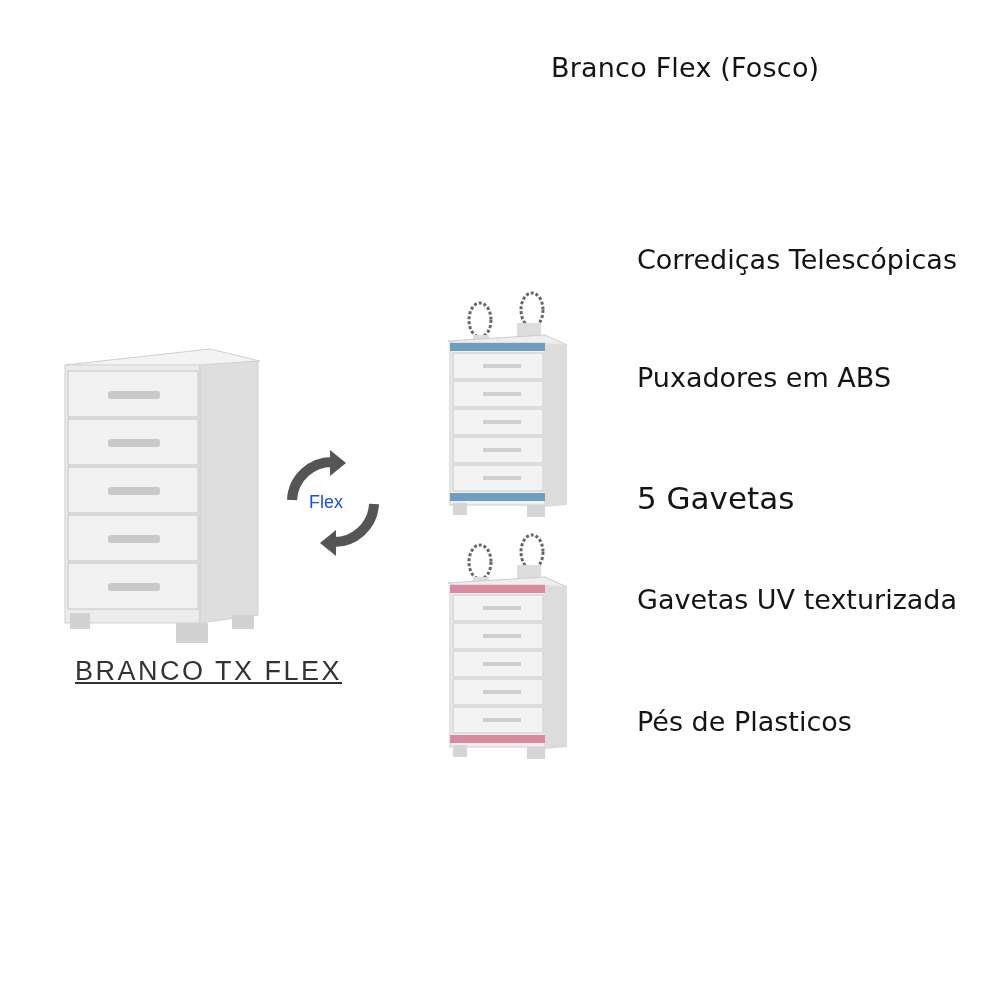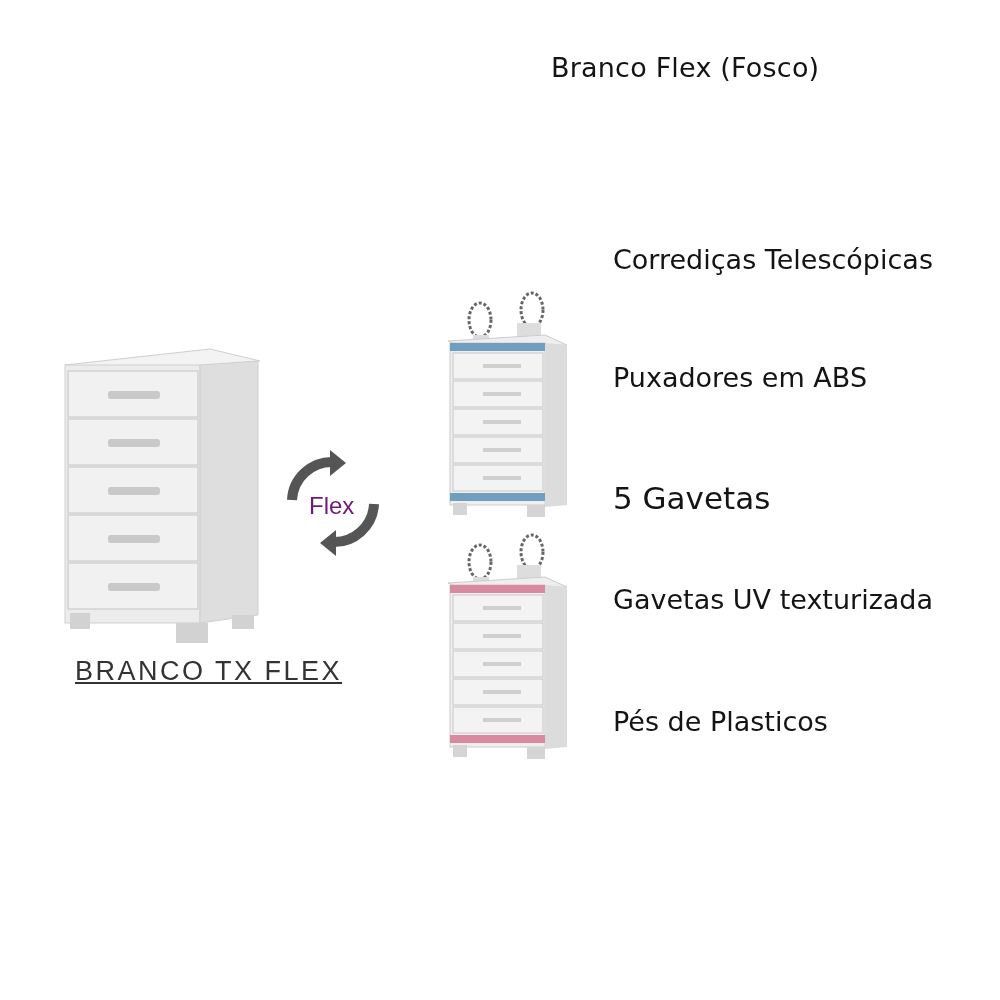--- a/index.html
+++ b/index.html
@@ -5,32 +5,32 @@
   html, body { margin: 0; padding: 0; }
   body {
     width: 1000px; height: 1000px; background: #ffffff; position: relative; overflow: hidden;
     font-family: "DejaVu Sans", sans-serif; color: #111;
   }
   .title {
     position: absolute; left: 551px; top: 52px; font-size: 27px; letter-spacing: 0.2px;
     font-family: "DejaVu Sans", sans-serif; color: #141414; white-space: nowrap;
   }
   .feature {
-    position: absolute; left: 613px; font-size: 27px; white-space: nowrap; color: #141414;
+    position: absolute; left: 637px; font-size: 27px; white-space: nowrap; color: #141414;
     font-family: "DejaVu Sans", sans-serif;
     text-align: center;
   }
   .feature.big { font-size: 31px; }
   .caption {
     position: absolute; left: 75px; top: 656px; font-size: 27px; letter-spacing: 2.5px;
     color: #333; font-family: "Liberation Sans", sans-serif; white-space: nowrap; text-decoration: underline;
   }
   .flex-icon { position: absolute; left: 282px; top: 448px; width: 104px; height: 110px; }
   .flex-label {
-    position: absolute; left: 309px; top: 492px; font-size: 24px; color: #701a75;
+    position: absolute; left: 309px; top: 492px; font-size: 18px; color: #1d4ed8;
     font-family: "Liberation Sans", sans-serif;
   }
   svg.dresser { position: absolute; }
 </style>
 </head>
 <body>
 
 <div class="title">Branco Flex (Fosco)</div>
 
 <svg class="dresser" style="left:60px;top:343px" width="205" height="305" viewBox="0 0 205 305">

